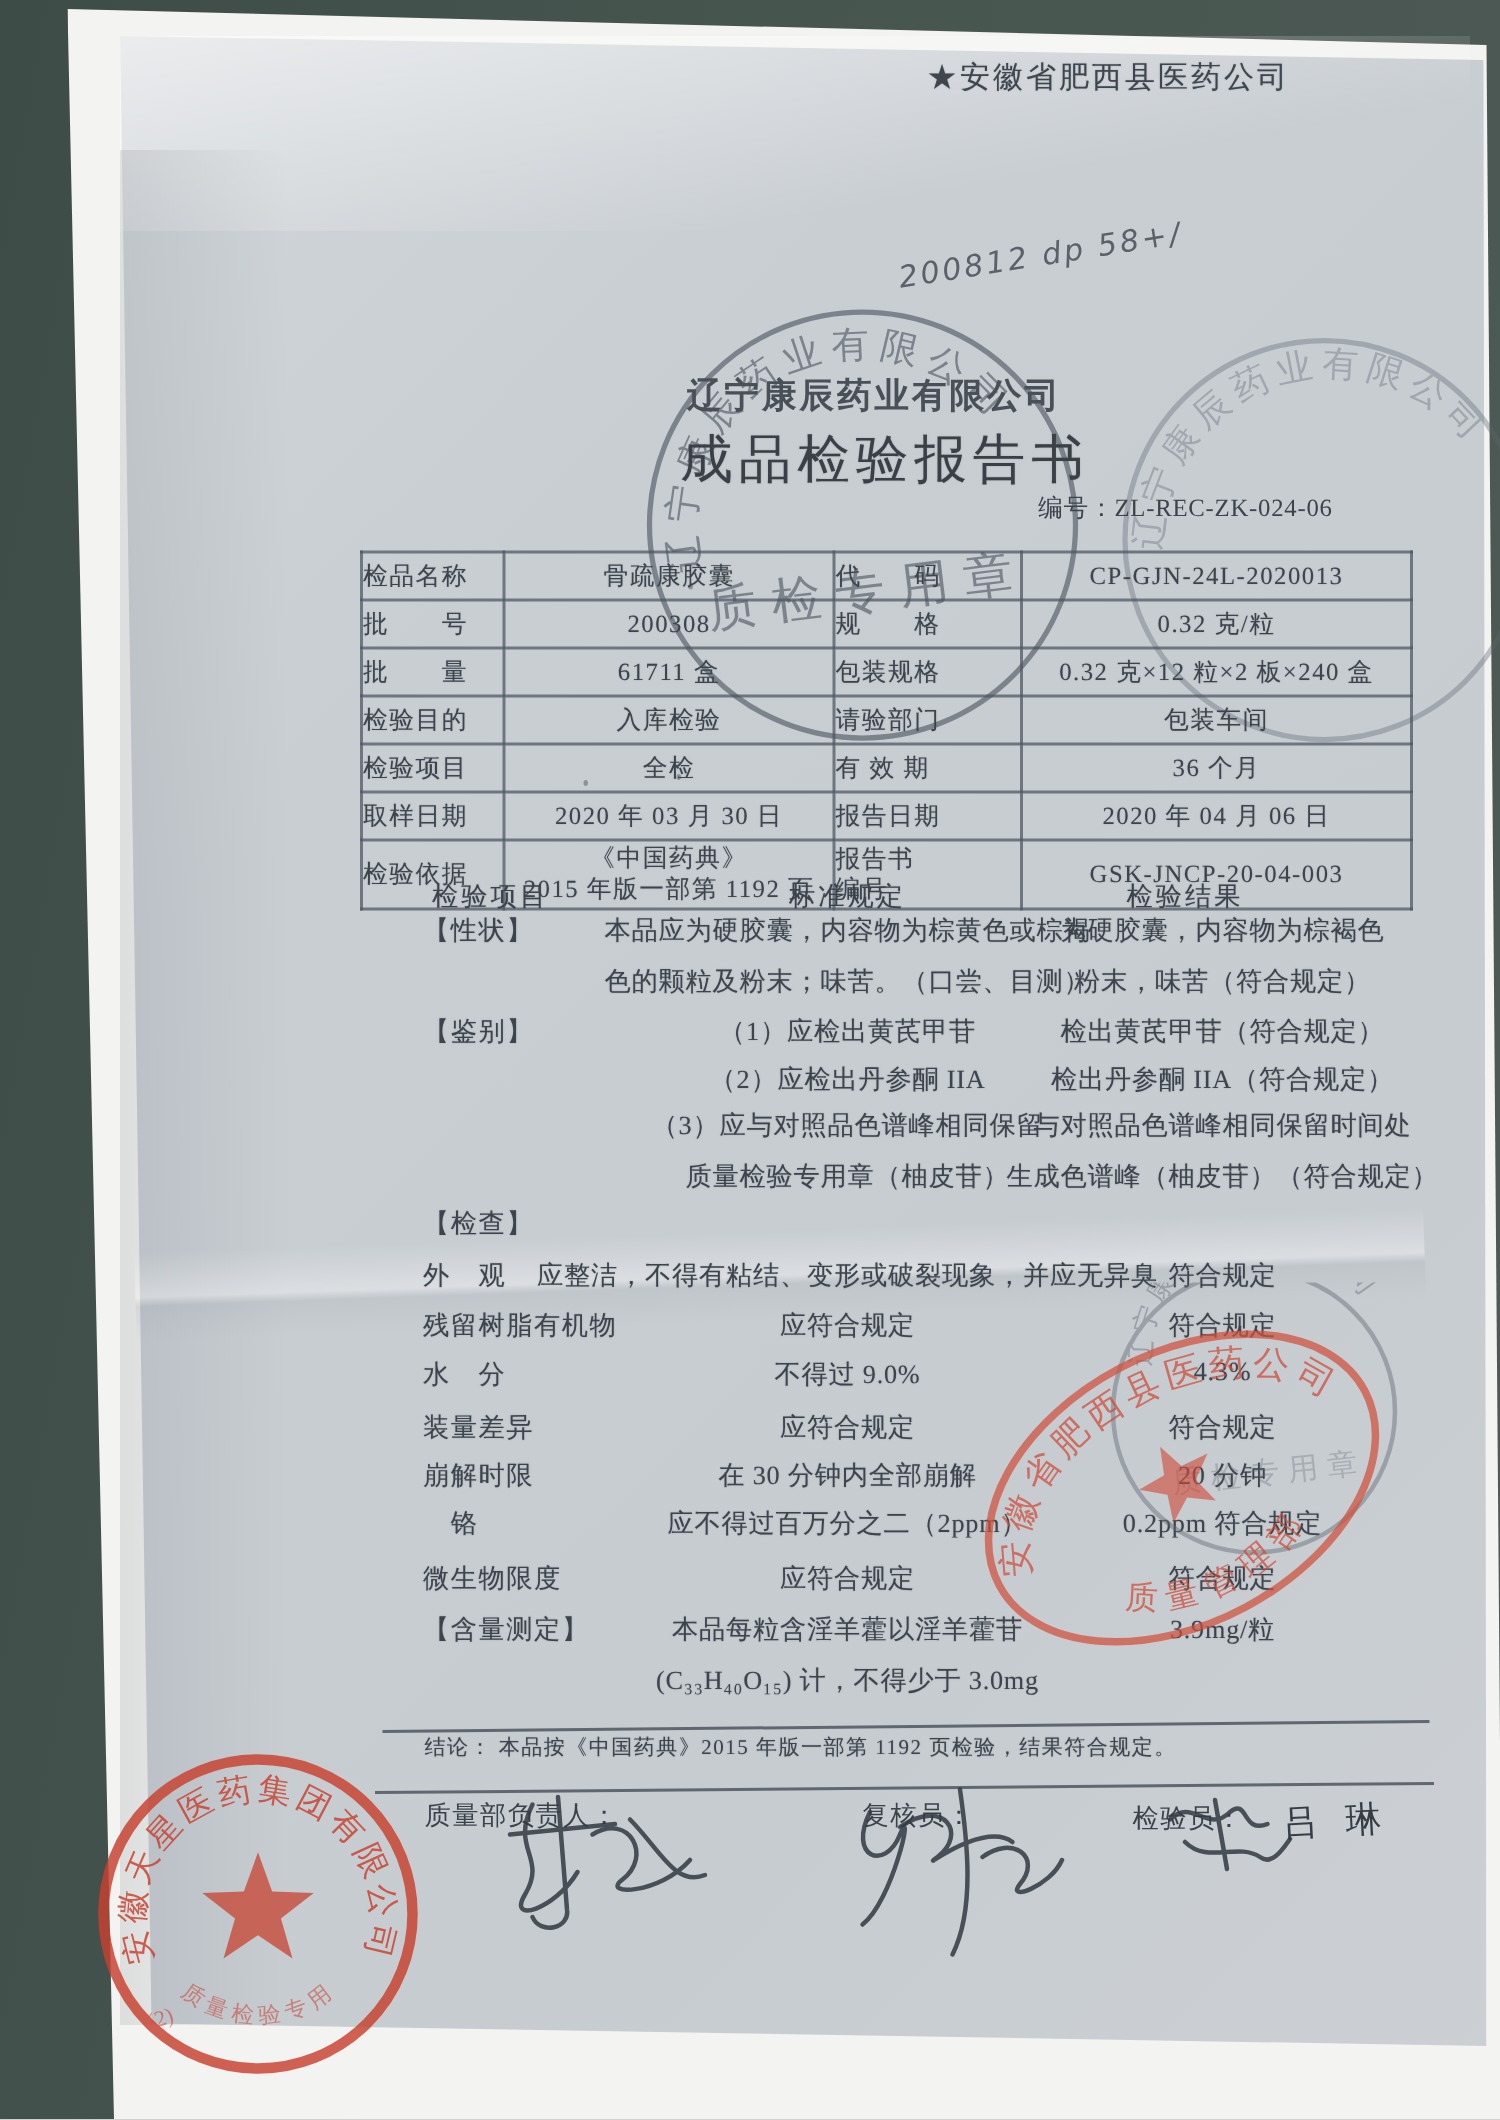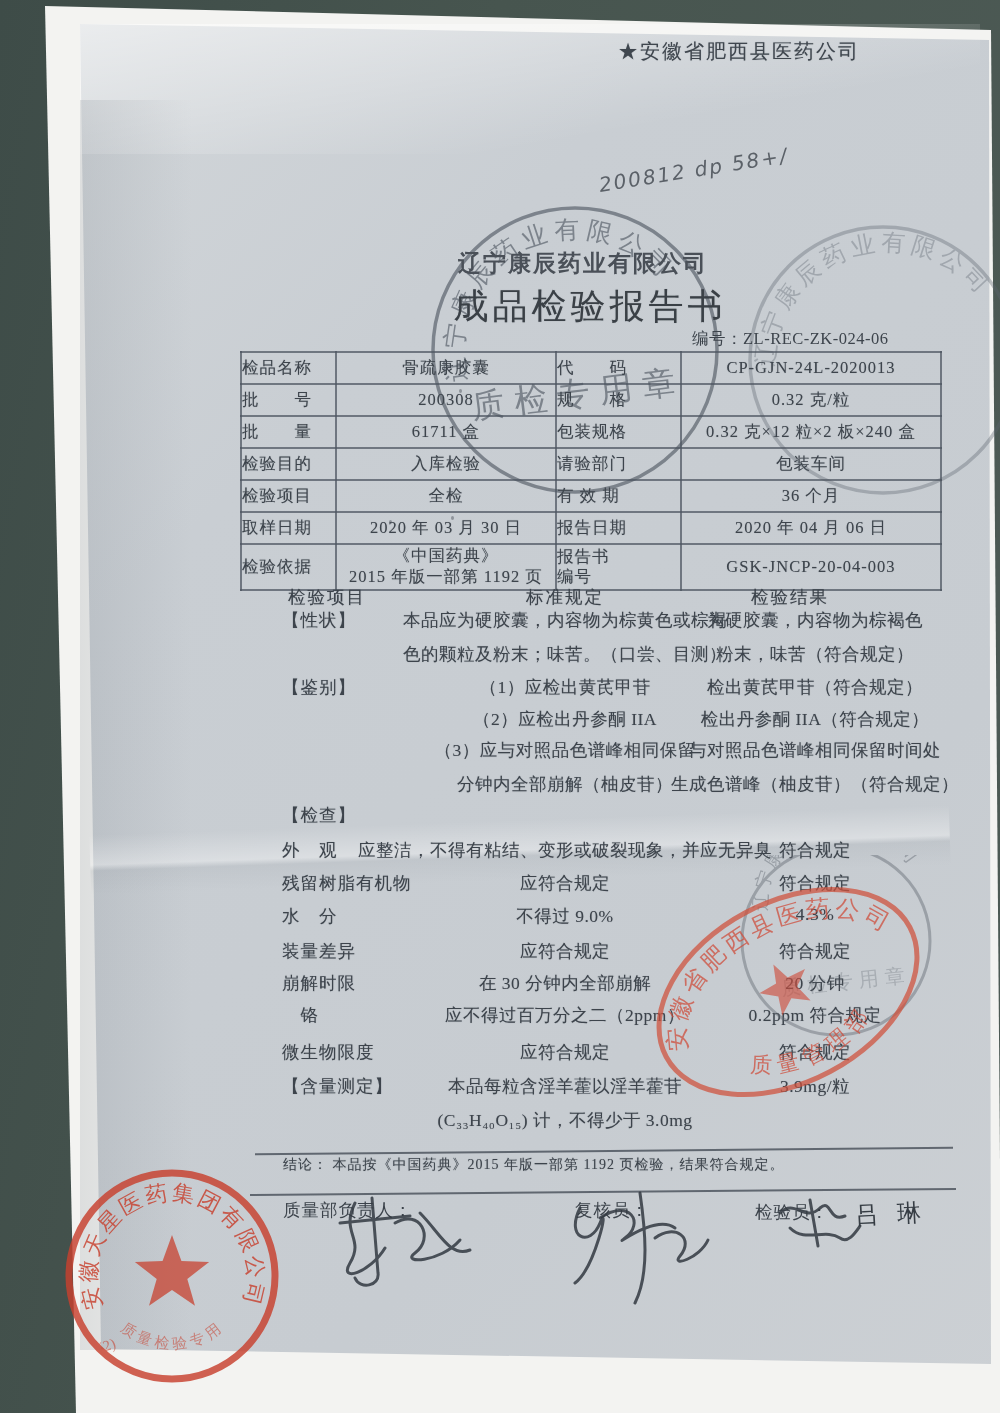--- a/index.html
+++ b/index.html
@@ -80,21 +80,21 @@
       </text>
     </g>
   </svg>
 
   <div class="abs company" style="left:433px;top:248px;width:300px;">辽宁康辰药业有限公司</div>
   <div class="abs title txt" style="left:430px;top:283px;width:320px;">成品检验报告书</div>
   <div class="abs docno" style="left:692px;top:328px;">
     <span>编号：</span><span>ZL-REC-ZK-024-06</span>
   </div>
 
-  <table class="info abs" style="left:240px;top:351px;">
+  <table class="info abs" style="left:240px;top:367px;">
     <colgroup>
         <col style="width:95px">
         <col style="width:220px">
         <col style="width:125px">
         <col style="width:260px">
       </colgroup>
     <tbody>
         <tr>
       <td class="lab">检品名称</td>
       <td class="val">骨疏康胶囊</td>
@@ -187,21 +187,21 @@
     <span class="ts">
         <span>（3）应与对照品色谱峰相同保留</span>
       </span>
     <span class="tr">
         <span>与对照品色谱峰相同保留时间处</span>
       </span>
   </div>
   <div class="abs trow txt" style="top:772px;">
     <span class="ti"></span>
     <span class="ts">
-        <span>分钟内全部崩解（柚皮苷）</span>
+        <span>质量检验专用章（柚皮苷）</span>
       </span>
     <span class="tr">
         <span>生成色谱峰（柚皮苷）（符合规定）</span>
       </span>
   </div>
   <div class="abs trow txt" style="top:803px;">
     <span class="ti">【检查】</span>
     <span class="ts">
         <span></span>
       </span>

